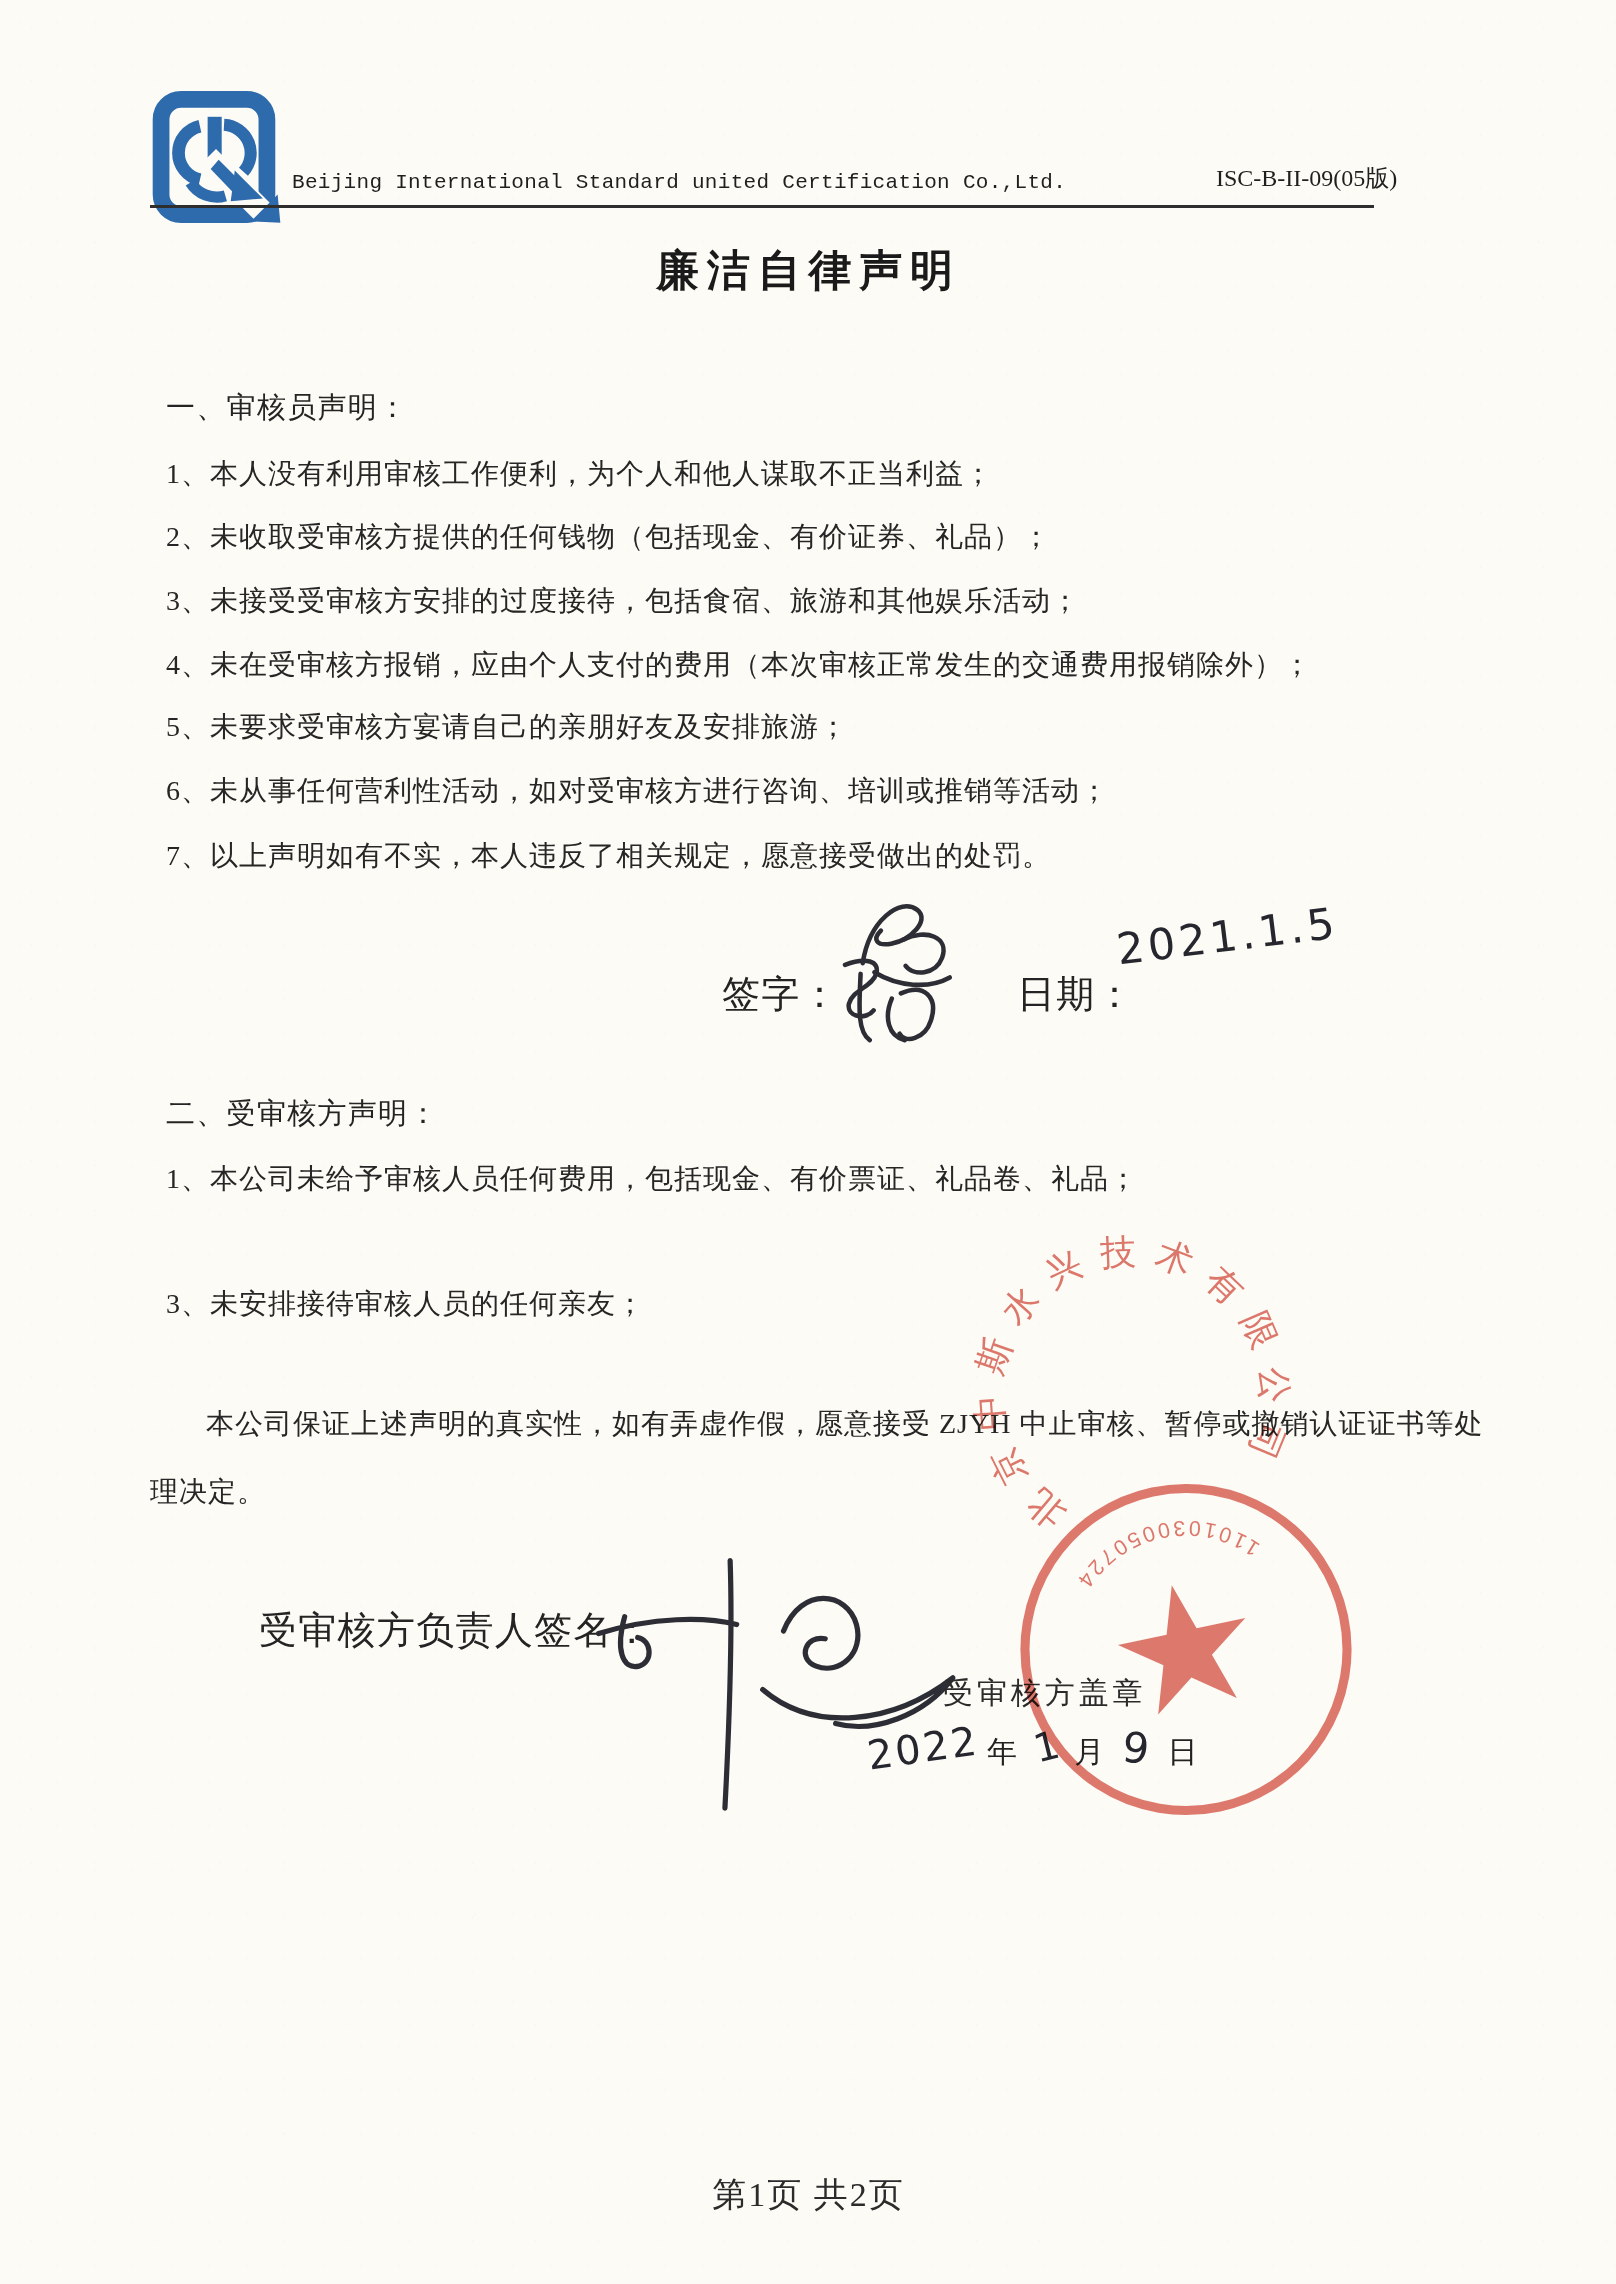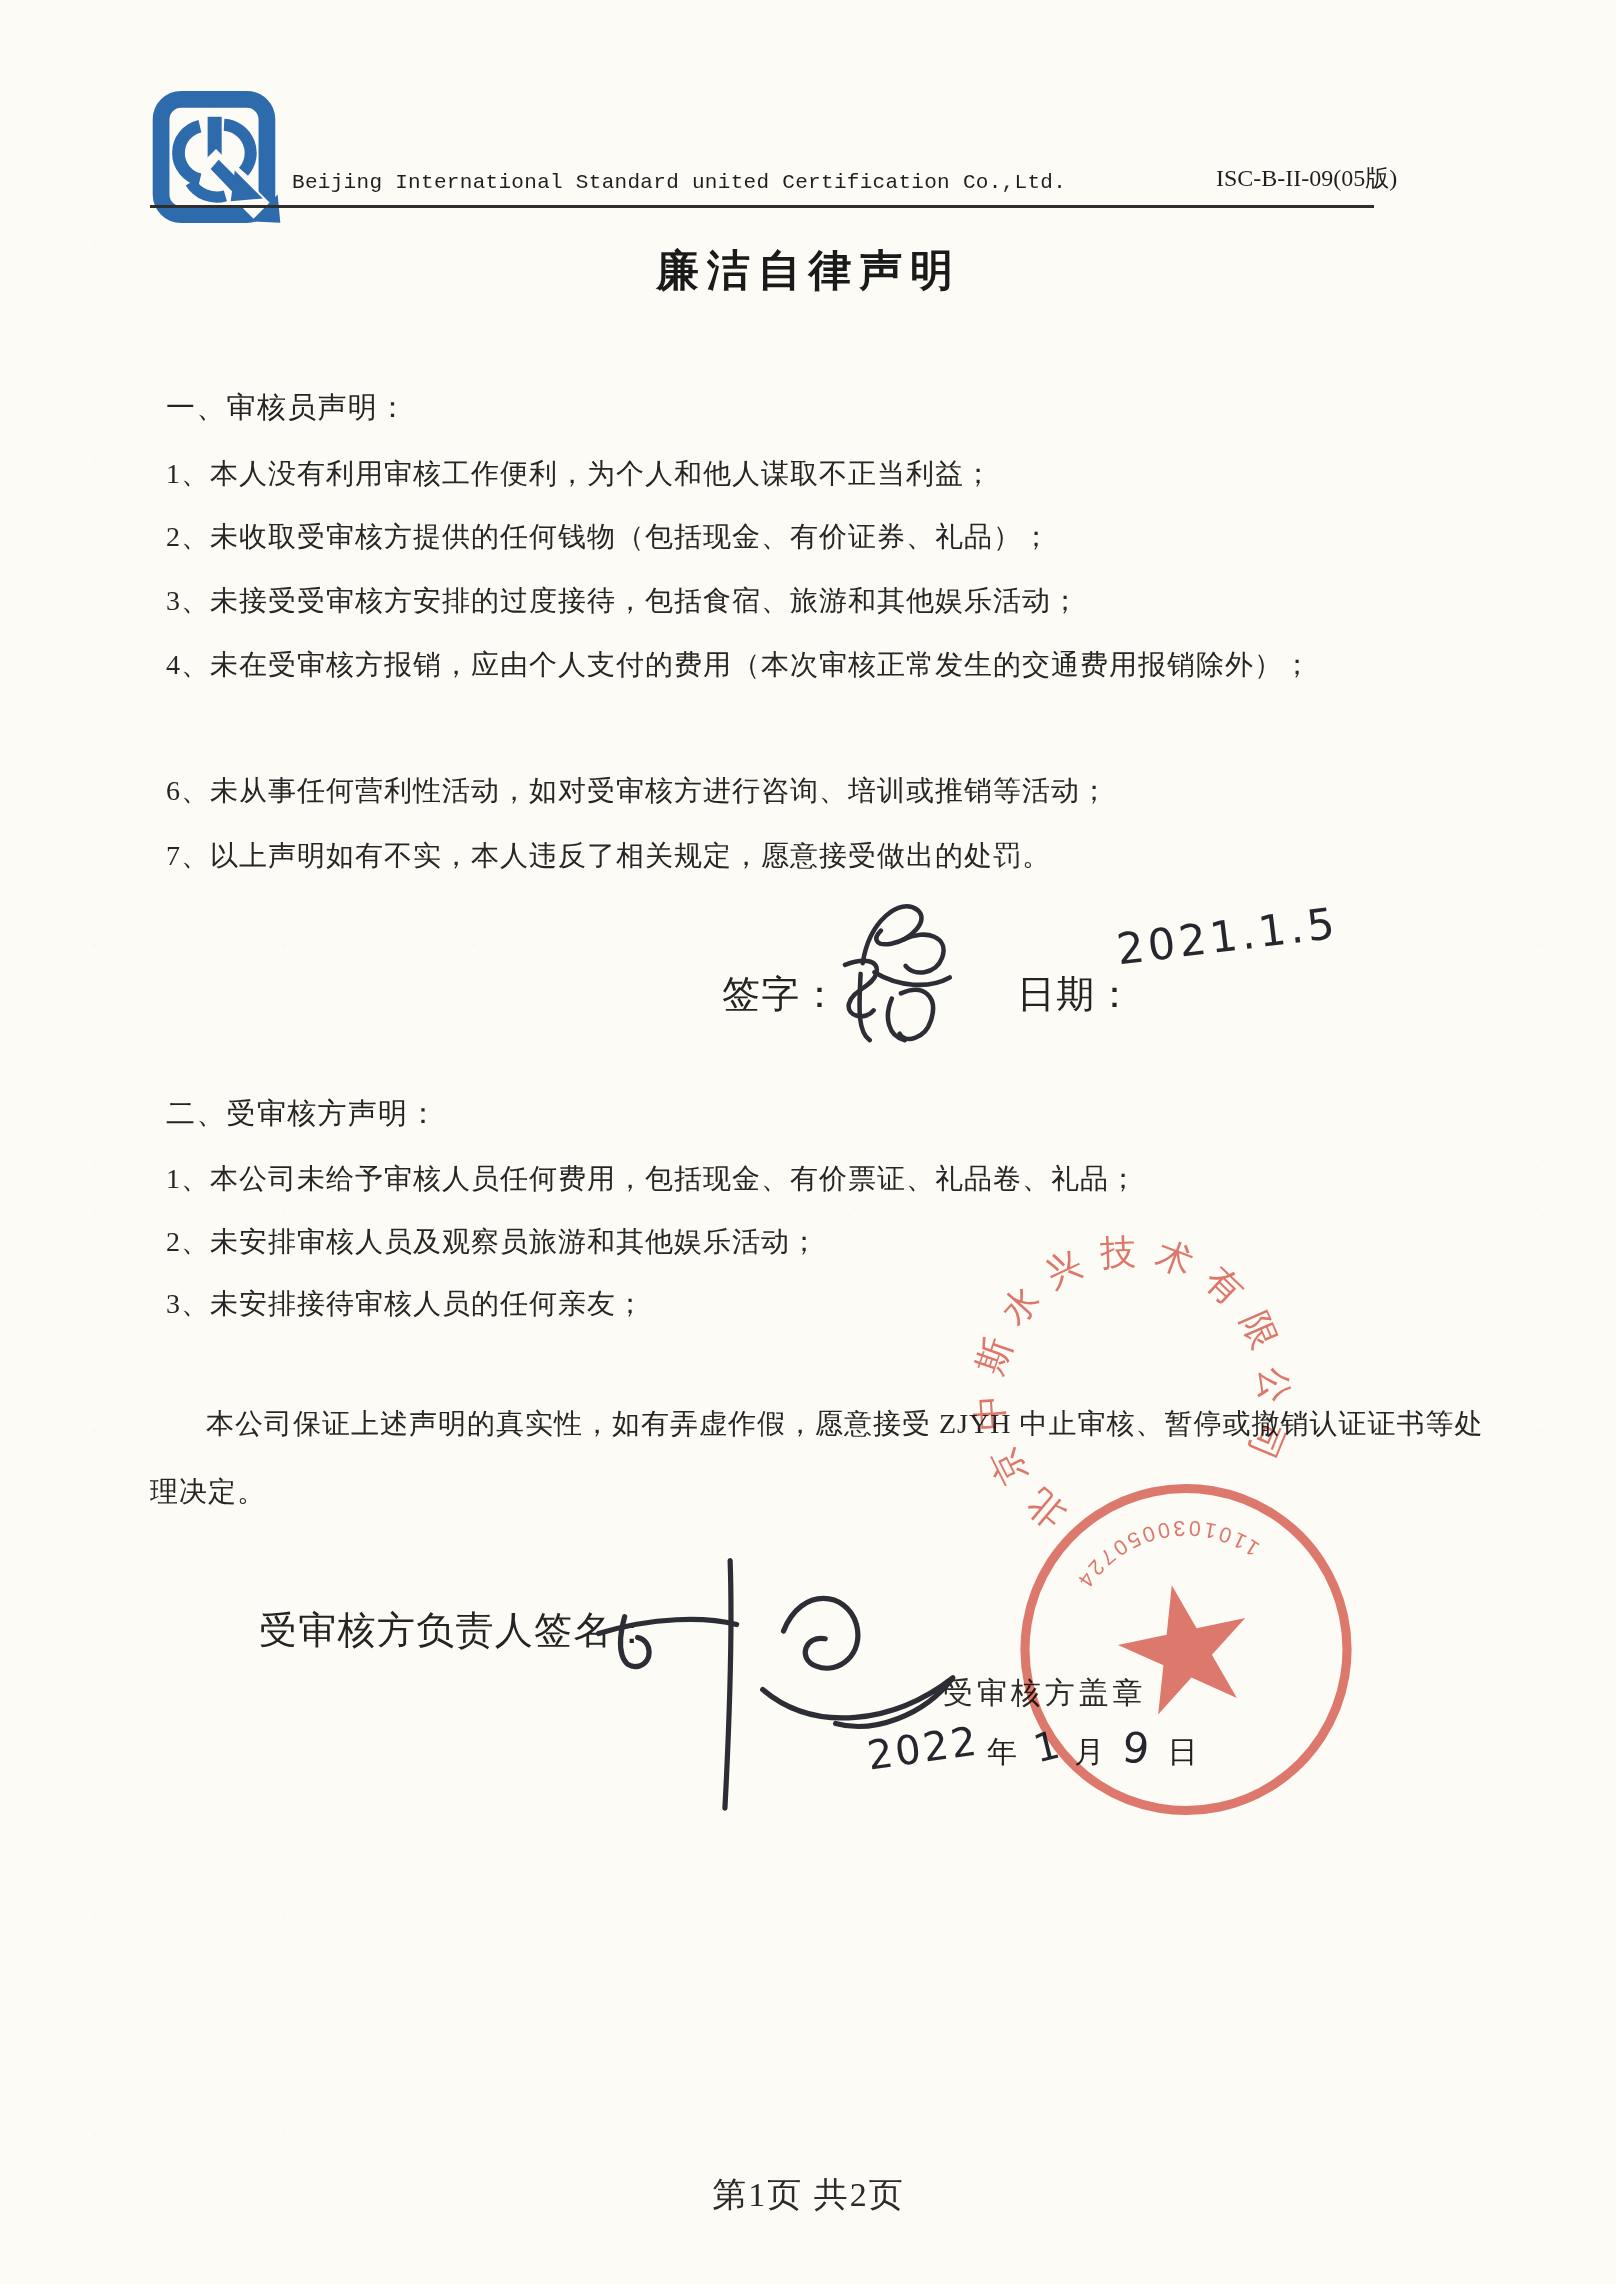--- a/index.html
+++ b/index.html
@@ -56,20 +56,21 @@
   <div class="abs doc-code">ISC-B-II-09(05版)</div>
   <div class="abs rule"></div>
 
   <div class="abs title">廉洁自律声明</div>
 
   <div class="abs sec-head" style="top:388px">一、审核员声明：</div>
   <div class="abs item" style="top:455px">1、本人没有利用审核工作便利，为个人和他人谋取不正当利益；</div>
   <div class="abs item" style="top:518px">2、未收取受审核方提供的任何钱物（包括现金、有价证券、礼品）；</div>
   <div class="abs item" style="top:582px">3、未接受受审核方安排的过度接待，包括食宿、旅游和其他娱乐活动；</div>
   <div class="abs item" style="top:646px">4、未在受审核方报销，应由个人支付的费用（本次审核正常发生的交通费用报销除外）；</div>
+  <div class="abs item" style="top:708px">5、未要求受审核方宴请自己的亲朋好友及安排旅游；</div>
   <div class="abs item" style="top:772px">6、未从事任何营利性活动，如对受审核方进行咨询、培训或推销等活动；</div>
   <div class="abs item" style="top:837px">7、以上声明如有不实，本人违反了相关规定，愿意接受做出的处罚。</div>
 
   <div class="abs label" style="left:722px;top:969px">签字：</div>
 
   <svg style="left:838px;top:880px" width="130" height="130" viewBox="0 0 200 200">
     <g class="ink" stroke-width="7">
       <path d="M38 128 C48 62 96 26 122 46 C142 62 112 92 82 98 C60 102 52 92 66 78"></path>
       <path d="M100 92 C136 74 172 88 160 120 C150 146 116 148 104 132"></path>
       <path d="M56 142 C92 164 140 168 172 150"></path>
@@ -83,21 +84,20 @@
       <path d="M112 84 C100 112 106 142 132 148"></path>
       <path d="M126 76 C162 60 184 82 172 118 C163 146 132 154 124 138"></path>
     </g>
   </svg>
 
   <div class="abs label" style="left:1017px;top:969px">日期：</div>
   <div class="abs hand" style="left:1116px;top:911px;font-size:43px;transform:rotate(-7deg);letter-spacing:3.9px">2021.1.5</div>
 
   <div class="abs sec-head" style="top:1094px">二、受审核方声明：</div>
   <div class="abs item" style="top:1160px">1、本公司未给予审核人员任何费用，包括现金、有价票证、礼品卷、礼品；</div>
-  <div class="abs item" style="top:1223px">2、未安排审核人员及观察员旅游和其他娱乐活动；</div>
   <div class="abs item" style="top:1285px">3、未安排接待审核人员的任何亲友；</div>
 
   <div class="abs pledge" style="top:1405px;text-indent:56px">本公司保证上述声明的真实性，如有弄虚作假，愿意接受 ZJYH 中止审核、暂停或撤销认证证书等处</div>
   <div class="abs pledge" style="top:1473px">理决定。</div>
 
   <div class="abs label" style="left:259px;top:1605px">受审核方负责人签名：</div>
 
   <svg style="left:562px;top:1519px" width="417" height="306" viewBox="0 0 640 470">
     <g class="ink" stroke-width="8">
       <path d="M96 150 C82 200 92 232 118 226 C140 220 138 186 116 182"></path>

